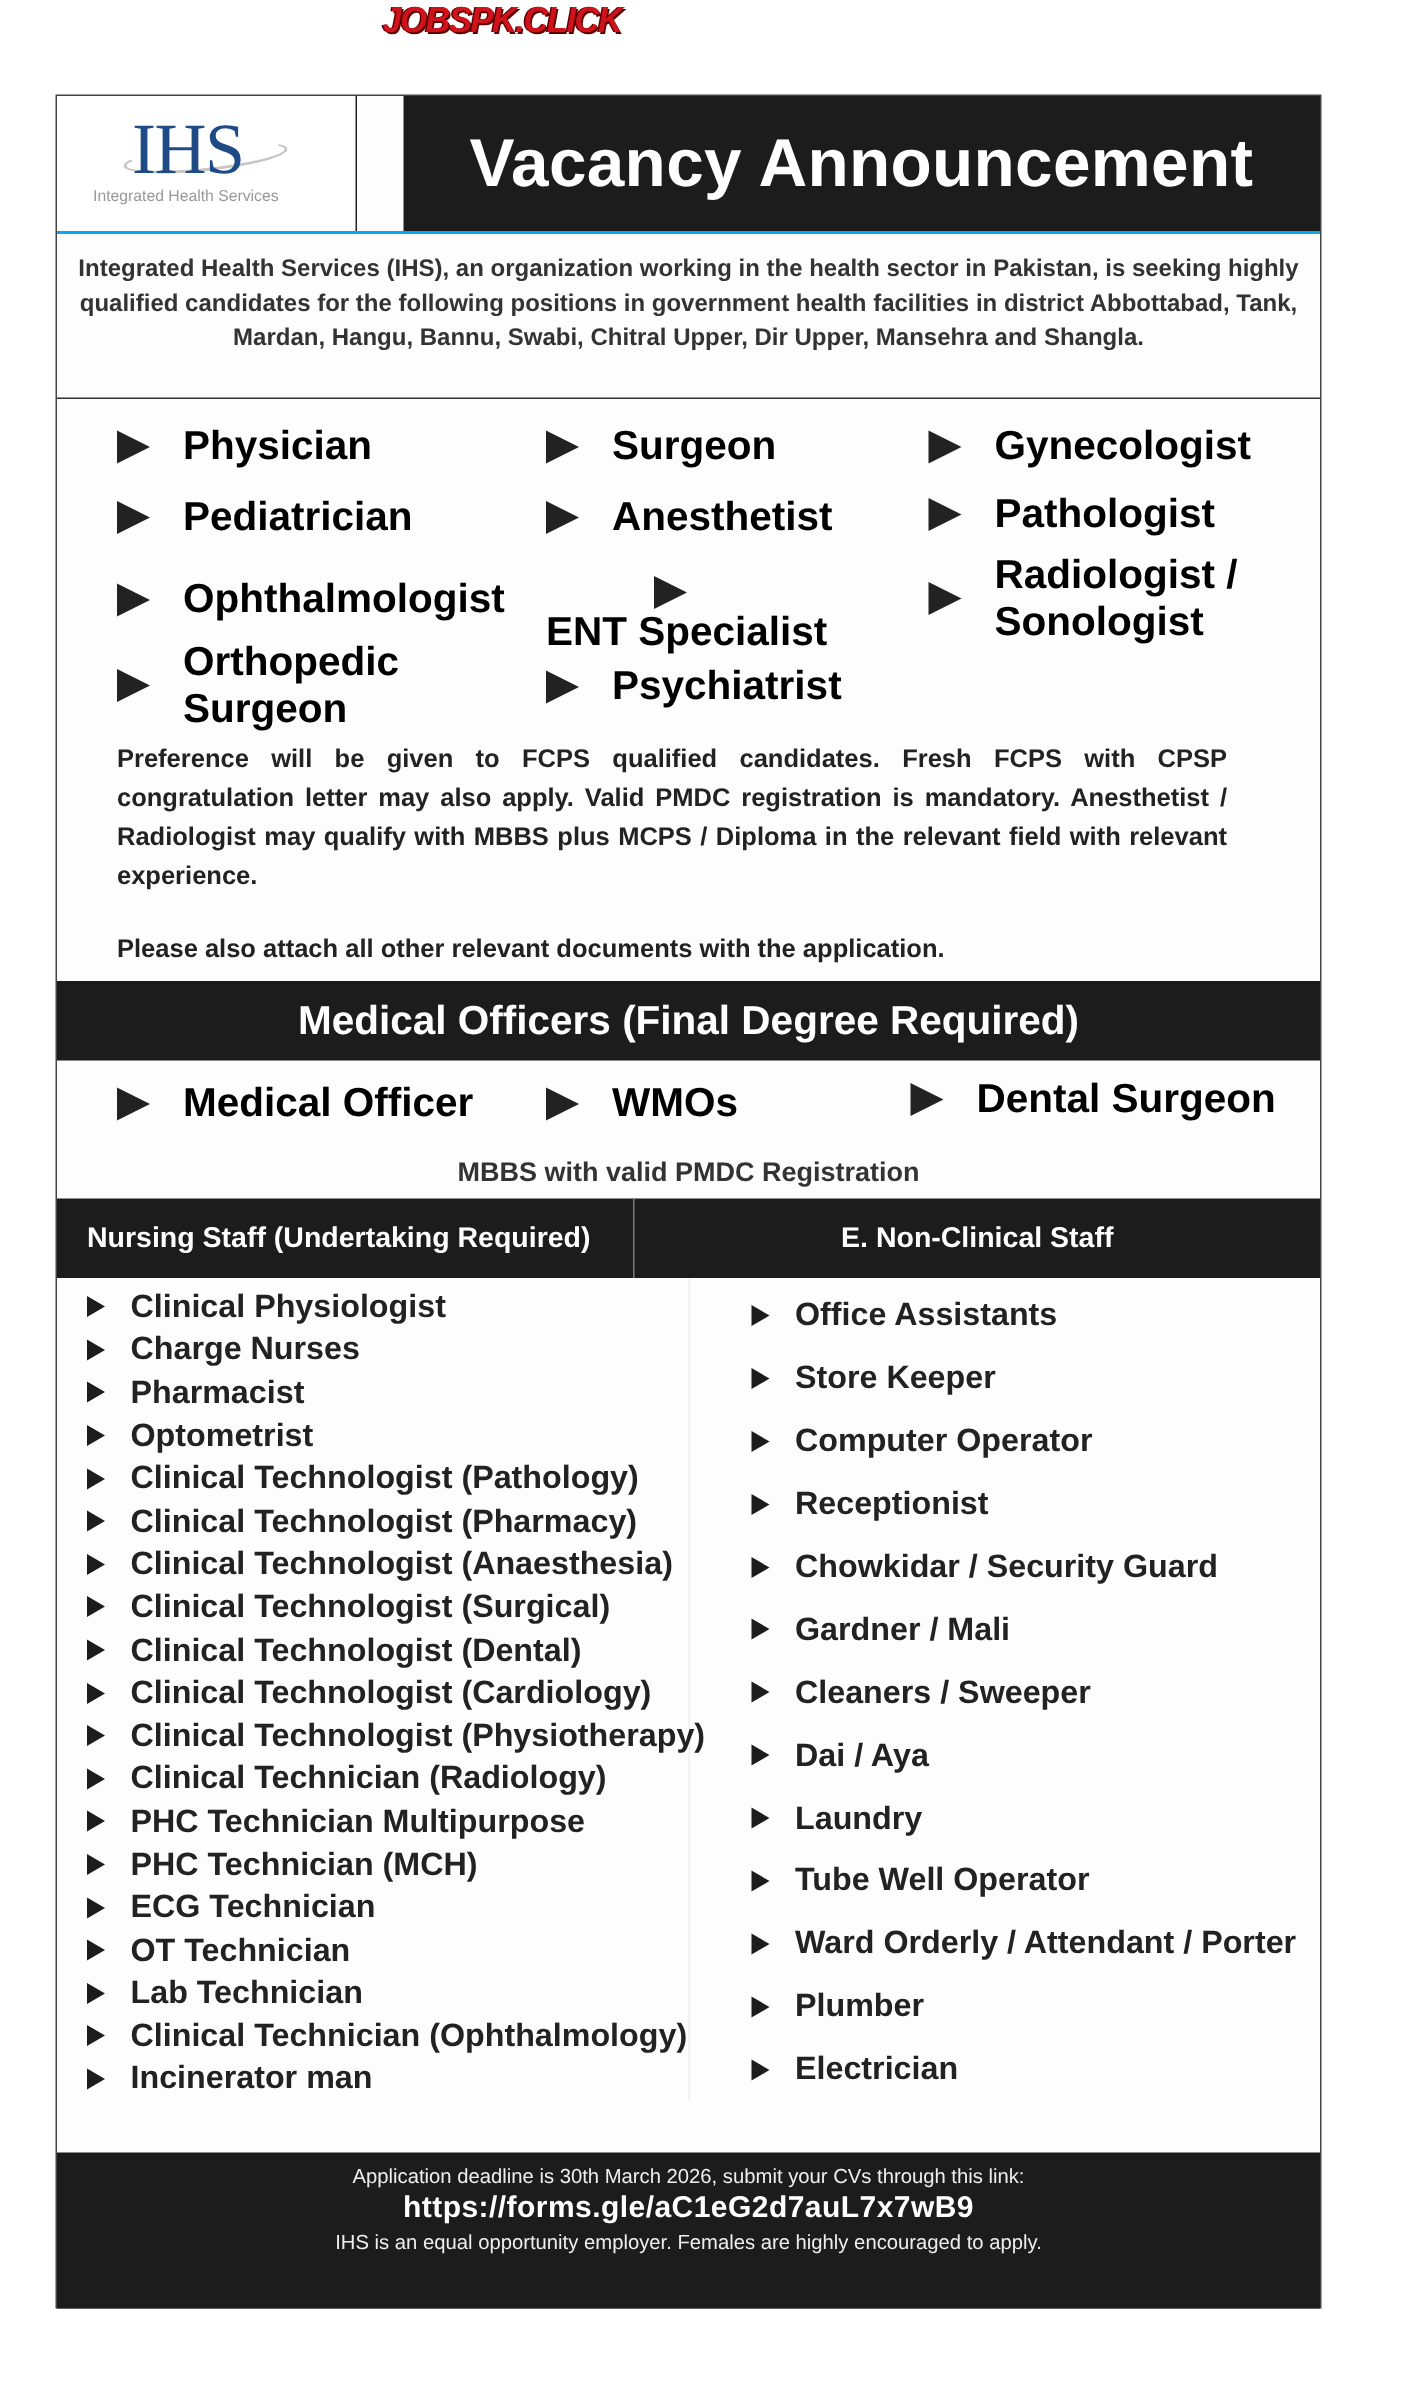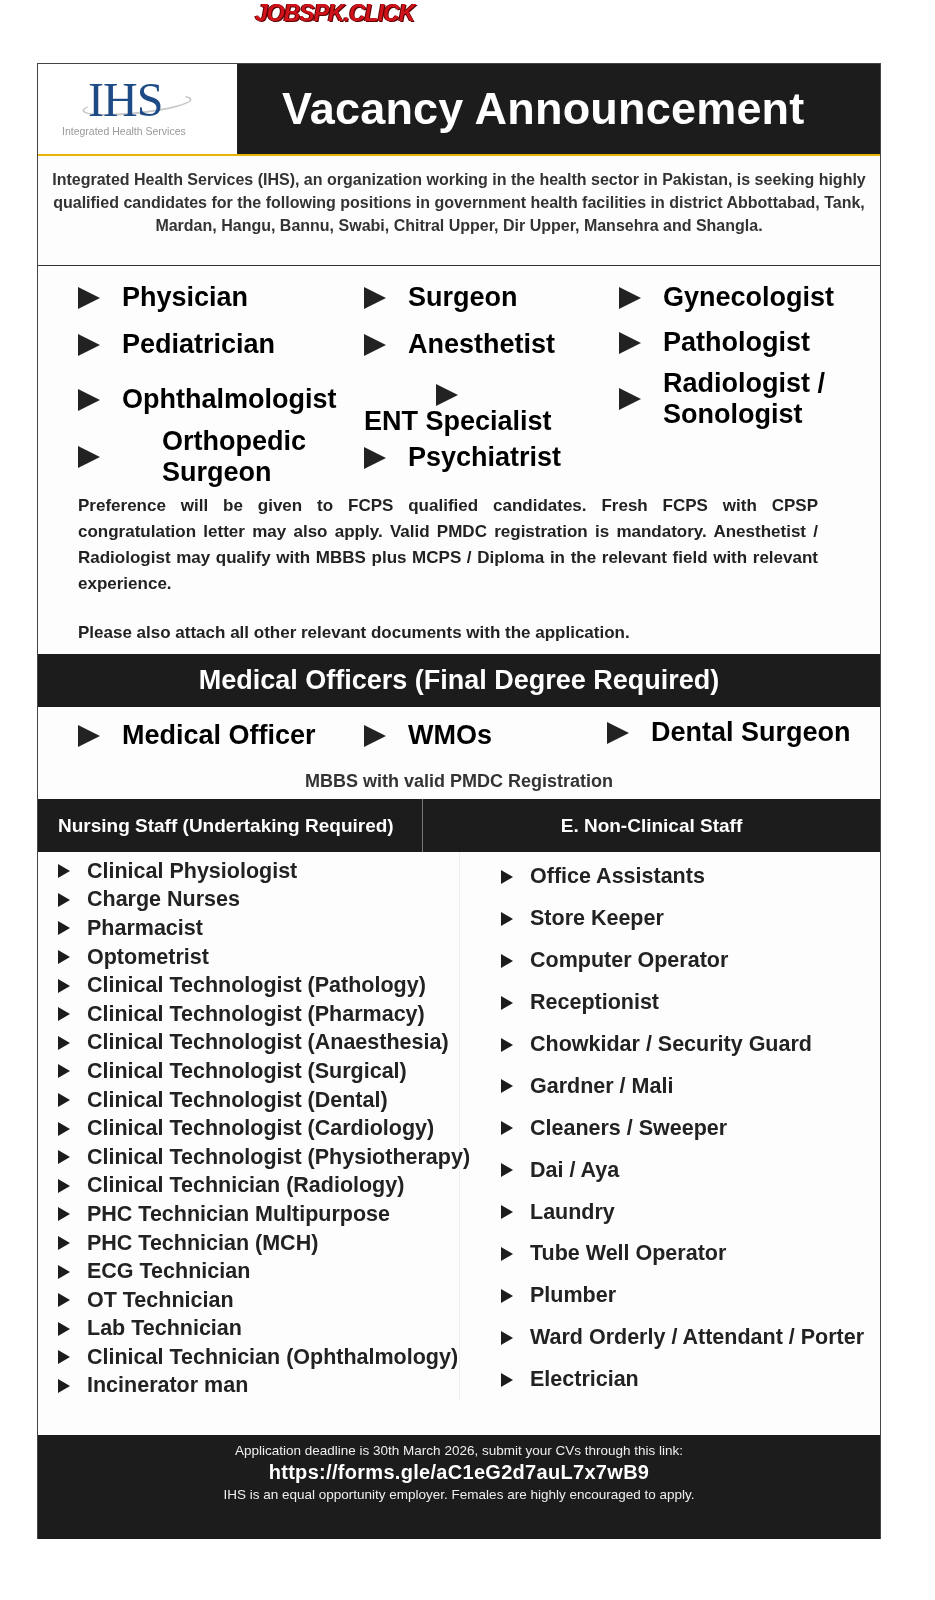--- a/index.html
+++ b/index.html
@@ -13,21 +13,21 @@
     text-shadow: 1px 1px 0 #5a0000, -1px 0 0 #5a0000;
     transform: scaleY(1.05);
   }
 
   .poster {
     position: absolute; left: 37px; top: 63px; width: 844px; height: 1476px;
     border: 1.5px solid #444; background: #fdfdfd;
   }
 
   
-  .header { display: flex; height: 92px; border-bottom: 2px solid #eab308; }
+  .header { display: flex; height: 92px; border-bottom: 2px solid #0ea5e9; gap: 31px; }
   .logo-box { width: 200px; background: #fff; border-right: 1px solid #222; position: relative; }
   .logo-letters {
     position: absolute; left: 50px; top: 12px; font-family: "Liberation Serif", serif;
     font-size: 48px; color: #1e4b86; letter-spacing: -1px; line-height: 1;
   }
   .logo-swoosh {
     position: absolute; left: 44px; top: 32px; width: 110px; height: 18px;
     border: 2px solid #b8b8b8; border-radius: 50%; border-top-color: transparent;
     transform: rotate(-6deg); opacity: .8;
   }
@@ -144,21 +144,21 @@
     </div>
     <div class="spec-item" style="left:326px; top:116px;flex-direction:column;">
       <span class="arrow"></span>
       <span class="label">ENT Specialist</span>
     </div>
     <div class="spec-item" style="left:581px; top:100px;">
       <span class="arrow"></span>
       <span class="label" style="width:190px;">Radiologist / Sonologist</span>
     </div>
 
-    <div class="spec-item" style="left:40px; top:158px;gap:40px;">
+    <div class="spec-item" style="left:40px; top:158px;">
       <span class="arrow"></span>
       <span class="label" style="width:170px;">Orthopedic Surgeon</span>
     </div>
     <div class="spec-item" style="left:326px; top:174px;text-align:center;">
       <span class="arrow"></span>
       <span class="label">Psychiatrist</span>
     </div>
 
     <div class="pref" style="top:225px;">Preference will be given to FCPS qualified candidates. Fresh FCPS with CPSP congratulation letter may also apply. Valid PMDC registration is mandatory. Anesthetist / Radiologist may qualify with MBBS plus MCPS / Diploma in the relevant field with relevant experience.</div>
     <div class="attach" style="top:355px;">Please also attach all other relevant documents with the application.</div>
@@ -304,25 +304,25 @@
     <div class="li">
         <span class="tri"></span>
         <span class="txt">Laundry</span>
       </div>
     <div class="li">
         <span class="tri"></span>
         <span class="txt">Tube Well Operator</span>
       </div>
     <div class="li">
         <span class="tri"></span>
+        <span class="txt">Ward Orderly / Attendant / Porter</span>
+      </div>
+    <div class="li">
+        <span class="tri"></span>
         <span class="txt">Plumber</span>
-      </div>
-    <div class="li">
-        <span class="tri"></span>
-        <span class="txt">Ward Orderly / Attendant / Porter</span>
       </div>
     <div class="li">
         <span class="tri"></span>
         <span class="txt">Electrician</span>
       </div>
   </div>
 
   <div class="cols-foot">
     <div class="left">Diploma and Relevant experiences</div>
     <div class="right">Rrelevant experiences</div>

